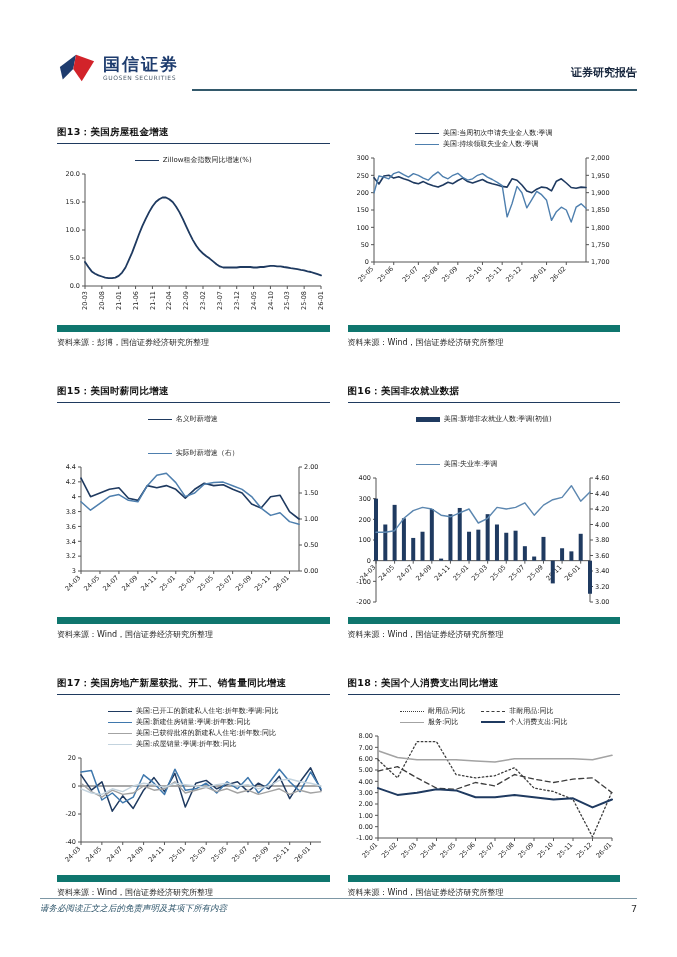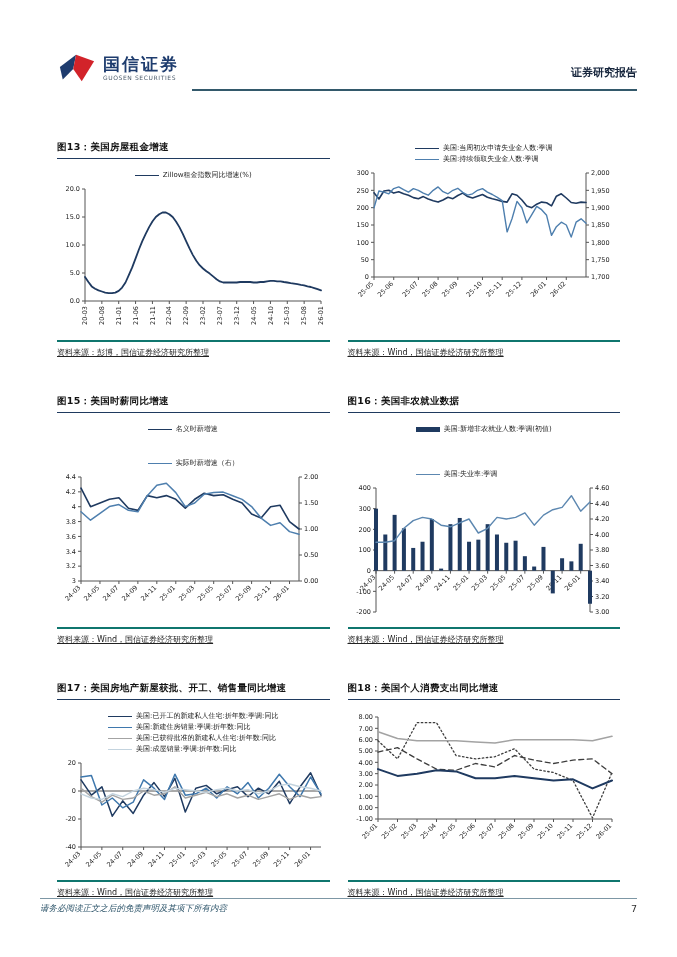--- a/index.html
+++ b/index.html
@@ -17,21 +17,21 @@
   .figs{display:grid;grid-template-columns:1fr 1fr;column-gap:18px;row-gap:37px;}
   .panel{display:flex;flex-direction:column;}
   .fig-title{font-size:9.5px;font-weight:bold;color:#121212;border-bottom:1.5px solid #1f3a5f;
              padding-bottom:4px;margin-bottom:9px;letter-spacing:0.3px;}
   .fig-chart{flex:1 1 auto;}
   .legend{display:grid;width:max-content;max-width:100%;margin:2px auto 1px auto;
           column-gap:16px;row-gap:1px;font-size:7px;color:#222;}
   .lg-item{display:flex;align-items:center;gap:4px;white-space:nowrap;}
   .lg-sample{width:24px;height:0;display:inline-block;flex:0 0 auto;}
   .lg-bar{width:24px;height:5px;display:inline-block;flex:0 0 auto;}
-  .fig-source{border-top:2px solid #0f766e;margin-top:7px;padding-top:5px;font-size:8px;color:#222;text-decoration:underline;}
+  .fig-source{border-top:7px solid #0f766e;margin-top:7px;padding-top:5px;font-size:8px;color:#222;}
   svg{display:block;margin:0 auto;}
   
   .footer{margin-top:auto;border-top:1px solid #7d97a5;padding-top:4px;
           display:flex;justify-content:space-between;align-items:flex-start;}
   .disclaimer{font-size:8.5px;font-style:italic;color:#2f566b;}
   .page-num{font-size:9.5px;color:#333;}
 </style>
 </head>
 <body>
 
@@ -423,20 +423,38 @@
               <polyline points="24.0,33.2 34.4,41.6 44.9,47.2 55.3,40.2 65.7,44.4 76.2,43.0 86.6,36.0 97.0,40.2 107.5,38.8 117.9,31.8 128.3,43.0 138.8,40.2 149.2,37.4 159.7,41.6 170.1,38.8 180.5,43.0 191.0,40.2 201.4,44.4 211.8,41.6 222.3,38.8 232.7,44.4 243.1,40.2 253.6,43.0 264.0,41.6" fill="none" stroke="#a3a3a3" stroke-width="1.4" stroke-linejoin="round" stroke-linecap="round"></polyline>
               <polyline points="24.0,38.8 34.4,43.0 44.9,44.4 55.3,38.8 65.7,41.6 76.2,36.0 86.6,33.2 97.0,34.6 107.5,37.4 117.9,33.2 128.3,34.6 138.8,36.0 149.2,37.4 159.7,34.6 170.1,33.2 180.5,36.0 191.0,34.6 201.4,38.8 211.8,36.0 222.3,30.4 232.7,29.0 243.1,31.8 253.6,33.2 264.0,36.0" fill="none" stroke="#c3d3de" stroke-width="1.4" stroke-linejoin="round" stroke-linecap="round"></polyline>
             </svg>
           </div>
         <div class="fig-source">资料来源：Wind，国信证券经济研究所整理</div>
       </div>
 
       <div class="panel">
         <div class="fig-title">图18：美国个人消费支出同比增速</div>
         <div class="fig-chart">
+            <div class="legend" style="grid-template-columns: repeat(2, auto);">
+              <span class="lg-item">
+                <span class="lg-sample" style="border-top: 1.5px dotted rgb(61, 61, 61);"></span>
+                <span>耐用品:同比</span>
+              </span>
+              <span class="lg-item">
+                <span class="lg-sample" style="border-top: 1.5px dashed rgb(61, 61, 61);"></span>
+                <span>非耐用品:同比</span>
+              </span>
+              <span class="lg-item">
+                <span class="lg-sample" style="border-top: 1.5px solid rgb(163, 163, 163);"></span>
+                <span>服务:同比</span>
+              </span>
+              <span class="lg-item">
+                <span class="lg-sample" style="border-top: 2px solid rgb(31, 58, 96);"></span>
+                <span>个人消费支出:同比</span>
+              </span>
+            </div>
             <svg width="272" height="136" viewBox="0 0 272 136">
               <line x1="30" y1="8" x2="30" y2="110" stroke="#555" stroke-width="1"></line>
               <line x1="30" y1="110" x2="264" y2="110" stroke="#555" stroke-width="1"></line>
               <line x1="27" y1="110" x2="30" y2="110" stroke="#555"></line>
               <text x="25" y="112.3" text-anchor="end" font-size="6.5" fill="#222">-1.00</text>
               <line x1="27" y1="98.66666666666666" x2="30" y2="98.66666666666666" stroke="#555"></line>
               <text x="25" y="100.96666666666665" text-anchor="end" font-size="6.5" fill="#222">0.00</text>
               <line x1="27" y1="87.33333333333333" x2="30" y2="87.33333333333333" stroke="#555"></line>
               <text x="25" y="89.63333333333333" text-anchor="end" font-size="6.5" fill="#222">1.00</text>
               <line x1="27" y1="76.00000000000001" x2="30" y2="76.00000000000001" stroke="#555"></line>

